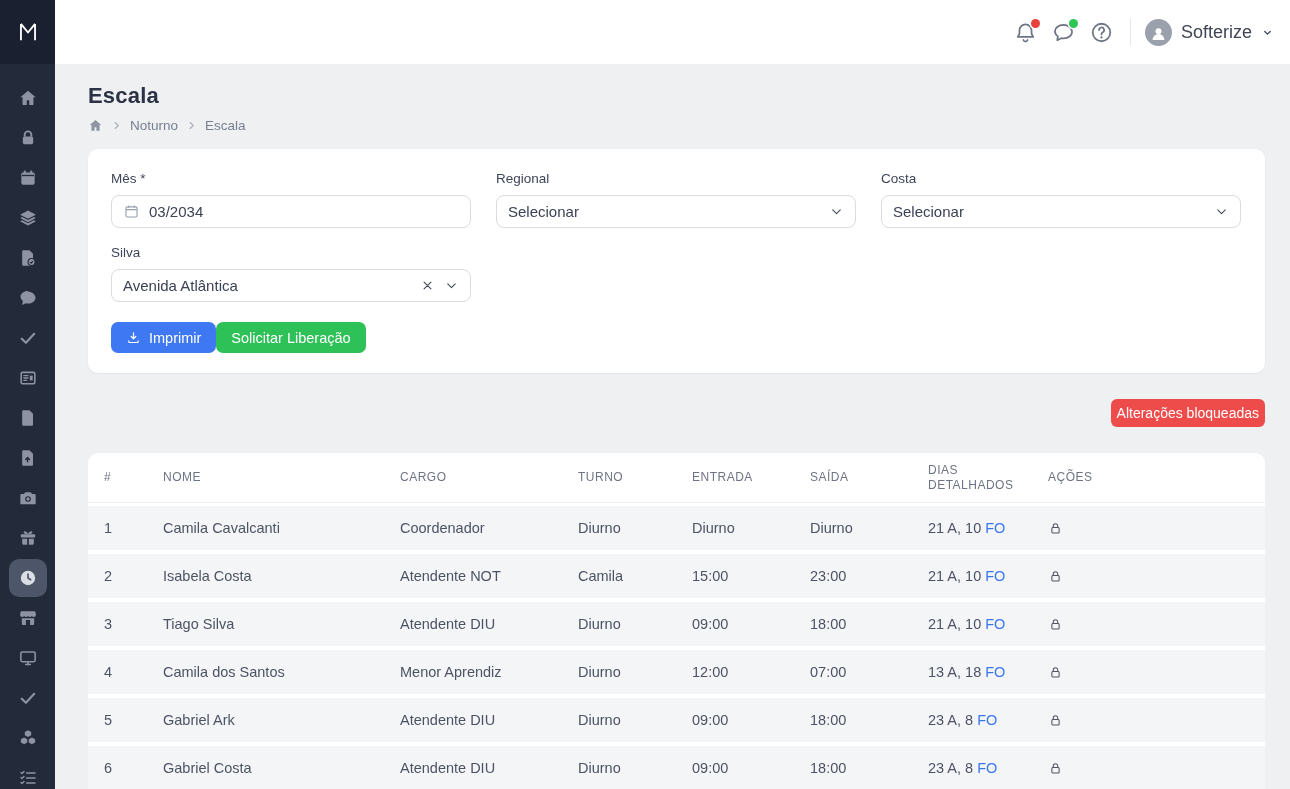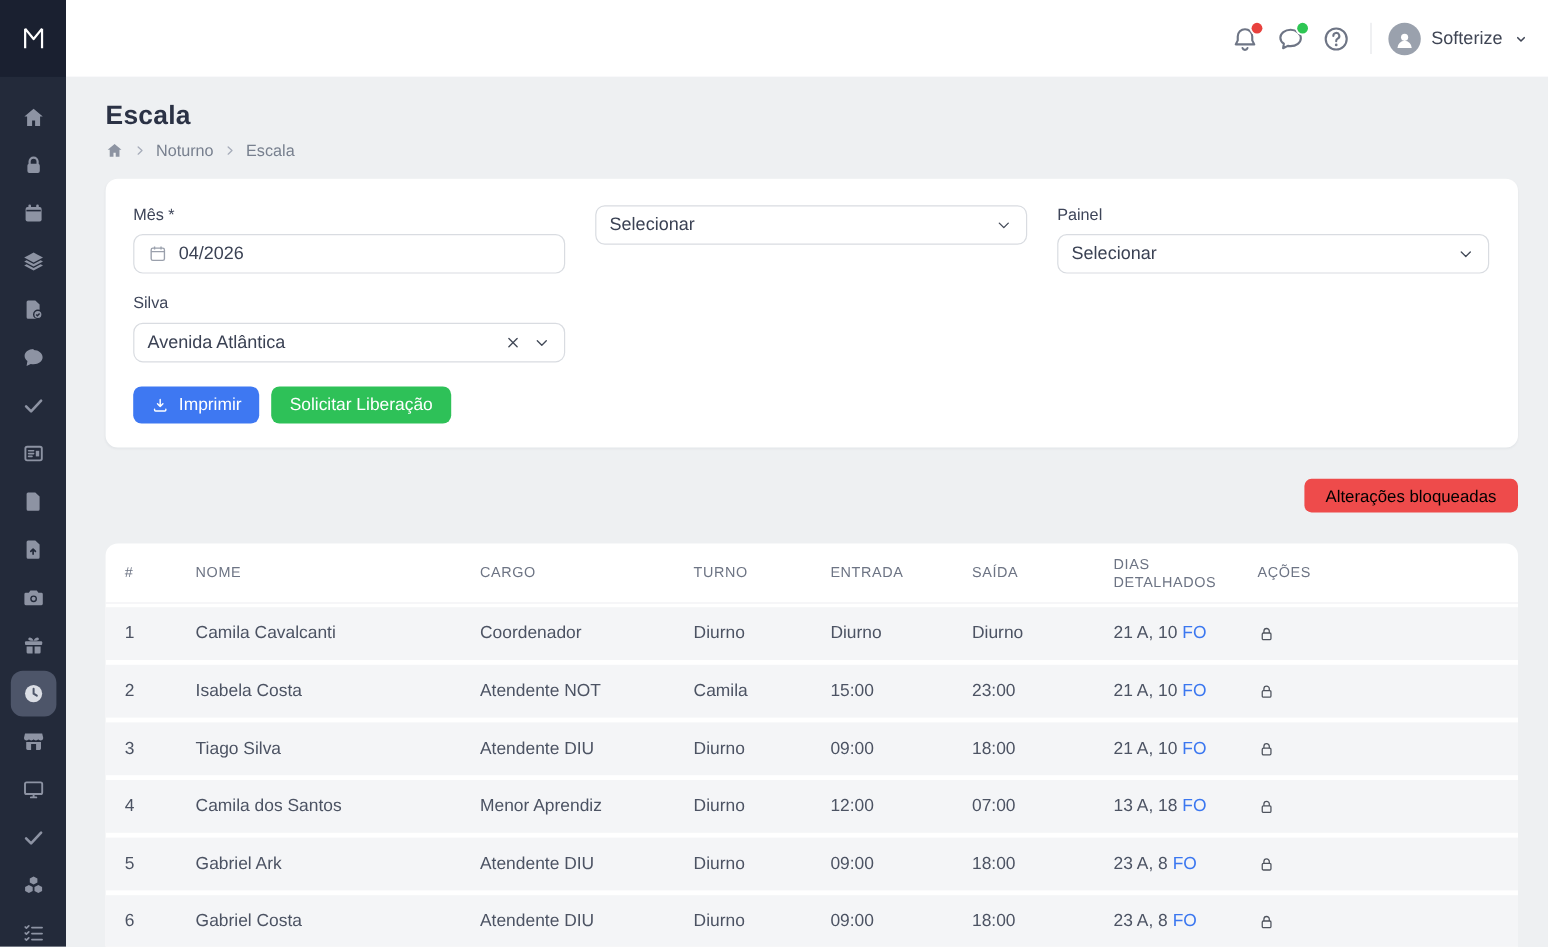--- a/index.html
+++ b/index.html
@@ -19,21 +19,21 @@
   
   .topbar { position: absolute; left: 55px; top: 0; right: 0; height: 64px; background: #fff; display: flex; align-items: center; justify-content: flex-end; padding-right: 16px; }
   .top-icons { display: flex; align-items: center; gap: 13px; }
   .icon-btn { position: relative; width: 25px; height: 25px; background: none; border: none; color: #6e7585; cursor: pointer; padding: 0; }
   .icon-btn svg { width: 25px; height: 25px; display: block; }
   .dot { position: absolute; top: -1px; right: -2px; width: 9px; height: 9px; border-radius: 50%; box-shadow: 0 0 0 1.5px #fff; }
   .tb-divider { width: 1px; height: 26px; background: #e4e6ea; margin: 0 14px 0 16px; }
   .account { display: flex; align-items: center; gap: 9px; cursor: pointer; }
   .avatar { width: 27px; height: 27px; border-radius: 50%; background: #9aa1ad; display: flex; align-items: center; justify-content: center; overflow: hidden; }
   .avatar svg { width: 21px; height: 21px; margin-top: 3px; }
-  .user-name { font-size: 15px; color: #3f4554; text-align: right; }
+  .user-name { font-size: 18px; color: #3f4554; text-align: right; }
   .acct-chevron svg { width: 13px; height: 13px; color: #3f4554; display: block; }
 
   
   .main { position: absolute; left: 55px; top: 64px; right: 0; bottom: 0; background: #eef0f2; overflow: hidden; }
   .page-head { padding: 19px 25px 0 33px; }
   .page-title { font-size: 22px; font-weight: 700; color: #2b3245; letter-spacing: .2px; }
   .breadcrumb { margin-top: 9px; display: flex; align-items: center; gap: 8px; font-size: 13.5px; color: #78808f; }
   .breadcrumb .home-link { color: #8d94a2; display: flex; cursor: pointer; }
   .breadcrumb .home-link svg { width: 15px; height: 15px; }
   .crumb-sep svg { width: 11px; height: 11px; color: #a7adba; display: block; }
@@ -42,29 +42,29 @@
   
   .filter-card { margin: 16px 25px 0 33px; background: #fff; border-radius: 10px; padding: 22px 23px 20px; box-shadow: 0 1px 2px rgba(20,30,60,.05); }
   .filter-grid { display: grid; grid-template-columns: 360px 360px 360px; column-gap: 25px; row-gap: 17px; }
   .field label { display: block; font-size: 13.5px; color: #3e4559; margin-bottom: 9px; }
   .control { height: 33px; border: 1px solid #d9dce1; border-radius: 8px; background: #fff; display: flex; align-items: center; padding: 0 11px; font-size: 15px; color: #3b4254; cursor: pointer; }
   .control .cal-icon { color: #9aa0ac; display: flex; margin-right: 9px; }
   .control .cal-icon svg { width: 17px; height: 17px; }
   .control .value { flex: 1; }
   .control .ctl-icons { display: flex; align-items: center; gap: 9px; color: #434a58; }
   .control .ctl-icons svg { width: 15px; height: 15px; display: block; }
-  .actions { margin-top: 20px; display: flex; gap: 10px; }
+  .actions { margin-top: 20px; display: flex; }
   .btn { height: 31px; border: none; border-radius: 7px; color: #fff; font-size: 14.5px; font-family: inherit; display: inline-flex; align-items: center; gap: 8px; padding: 0 15px; cursor: pointer; }
   .btn svg { width: 15px; height: 15px; }
   .btn-blue { background: var(--blue, #3e78f2); }
   .btn-green { background: var(--green, #2ec158); justify-content: flex-end; }
 
   
   .badge-row { display: flex; justify-content: flex-end; margin: 26px 25px 0 33px; }
-  .badge { background: var(--red, #ee4b4b); color: #000000; font-size: 14px; padding: 6px 18px; border-radius: 6px; }
+  .badge { background: var(--red, #ee4b4b); color: #ffffff; font-size: 14px; padding: 6px 6px; border-radius: 6px; }
 
   
   .table-card { margin: 26px 25px 0 33px; background: #fff; border-radius: 10px 10px 0 0; height: 400px; }
   .t-row { display: grid; grid-template-columns: 59px 237px 178px 114px 118px 118px 120px 1fr; align-items: center; padding-left: 16px; }
   .t-head { height: 50px; border-bottom: 1px solid #f0f1f3; }
   .t-head .t-h { font-size: 12px; color: #6d7484; letter-spacing: .5px; text-transform: uppercase; line-height: 1.25; padding-right: 22px; }
   .t-body .t-row { height: 44px; background: #f4f5f7; margin-top: 4px; font-size: 14.5px; color: #4c5363; }
   .t-body .t-row:first-child { margin-top: 3px; }
   .fo-link { color: var(--link, #3b77f0); cursor: pointer; }
   .row-lock { background: none; border: none; color: #4f545e; cursor: pointer; padding: 0; display: flex; }
@@ -301,37 +301,38 @@
     <div class="filter-grid">
       <div class="field">
         <label>Mês *</label>
         <div class="control">
           <span class="cal-icon">
             <svg viewBox="0 0 24 24" fill="none" stroke="currentColor" stroke-width="1.6">
                 <rect x="4.2" y="5.4" width="15.6" height="14.4" rx="2"></rect>
                 <path d="M8.2 3.4v3.4M15.8 3.4v3.4M4.2 9.4h15.6"></path>
               </svg>
           </span>
-          <span class="value">04/2026</span>
+          <span class="value">03/2034</span>
         </div>
       </div>
       <div class="field">
+        <label>Regional</label>
         <div class="control">
           <span class="value">Selecionar</span>
           <span class="ctl-icons">
               <span>
                 <svg viewBox="0 0 24 24" fill="none" stroke="currentColor" stroke-width="1.8" stroke-linecap="round" stroke-linejoin="round">
                   <path d="m6 9.5 6 6 6-6"></path>
                 </svg>
               </span>
             </span>
         </div>
       </div>
       <div class="field">
-        <label>Painel</label>
+        <label>Costa</label>
         <div class="control">
           <span class="value">Selecionar</span>
           <span class="ctl-icons">
               <span>
                 <svg viewBox="0 0 24 24" fill="none" stroke="currentColor" stroke-width="1.8" stroke-linecap="round" stroke-linejoin="round">
                   <path d="m6 9.5 6 6 6-6"></path>
                 </svg>
               </span>
             </span>
         </div>

